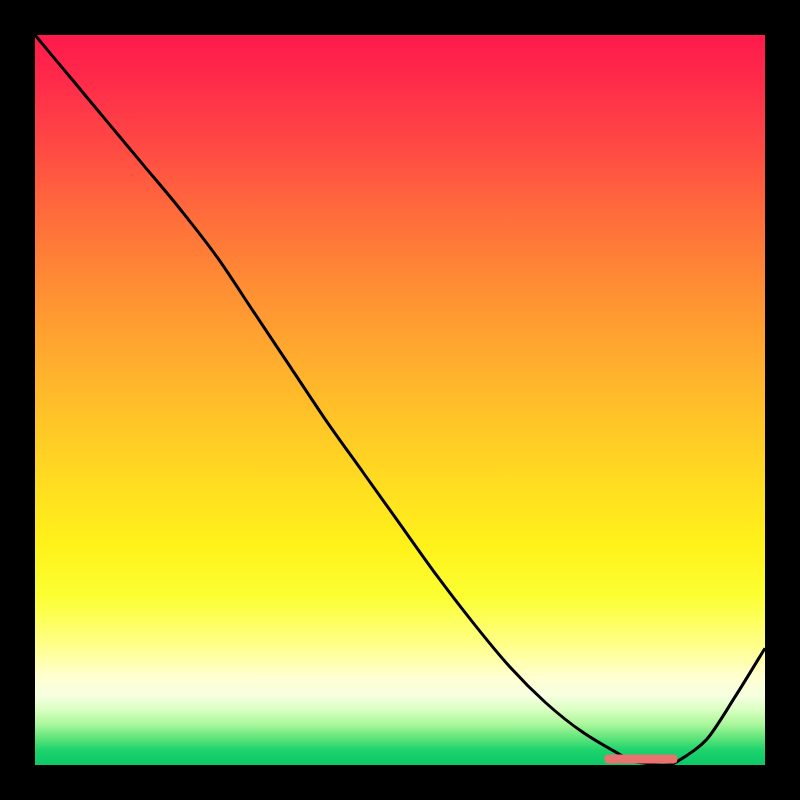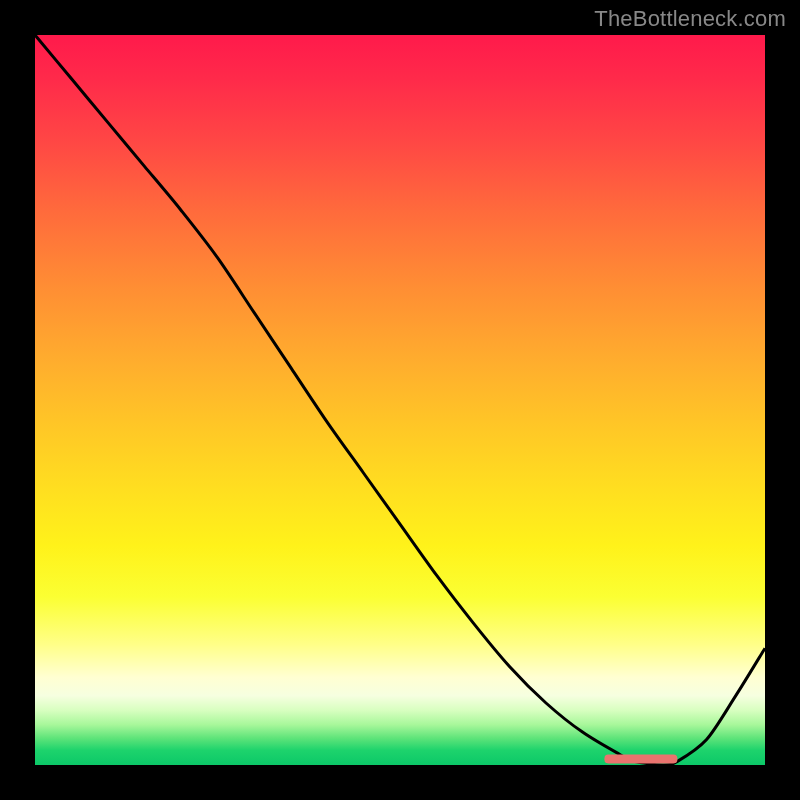--- a/index.html
+++ b/index.html
@@ -71,21 +71,20 @@
   }
   .marker {
     fill: #e9736e;
     stroke: none;
   }
 </style>
 </head>
 <body>
 
 <div class="stage">
-  <div class="attribution">TheBottleneck.com</div>
 
   <div class="plot">
     <svg viewBox="0 0 730 730">
       <path class="curve" d="M 0.0 0.0 C 5.5 6.6, 25.6 30.7, 36.5 43.8 C 47.5 56.9, 62.0 74.5, 73.0 87.6 C 84.0 100.7, 98.5 118.3, 109.5 131.4 C 120.5 144.5, 135.1 161.5, 146.0 175.2 C 156.9 188.9, 171.6 207.3, 182.5 222.7 C 193.4 238.0, 208.1 261.0, 219.0 277.4 C 229.9 293.8, 244.5 315.7, 255.5 332.1 C 266.4 348.6, 281.1 371.0, 292.0 386.9 C 302.9 402.8, 317.6 422.7, 328.5 438.0 C 339.4 453.3, 354.1 473.8, 365.0 489.1 C 375.9 504.4, 390.6 525.4, 401.5 540.2 C 412.5 555.0, 427.1 574.0, 438.0 587.6 C 448.9 601.3, 463.6 619.4, 474.5 631.5 C 485.4 643.5, 500.0 658.1, 511.0 668.0 C 521.9 677.8, 536.5 689.5, 547.5 697.1 C 558.5 704.8, 576.3 714.7, 584.0 719.0 C 591.7 723.4, 592.0 724.7, 598.6 726.4 C 605.2 728.0, 621.2 730.0, 627.8 730.0 C 634.4 730.0, 635.8 730.2, 642.4 726.4 C 649.0 722.5, 662.8 714.3, 671.6 704.5 C 680.4 694.6, 692.0 674.3, 700.8 660.6 C 709.6 647.0, 725.6 620.3, 730.0 613.2"></path>
       <rect class="marker" x="569.4" y="719.4" width="73.0" height="9" rx="4" ry="4"></rect>
     </svg>
   </div>
 </div>
 
 </body></html>

